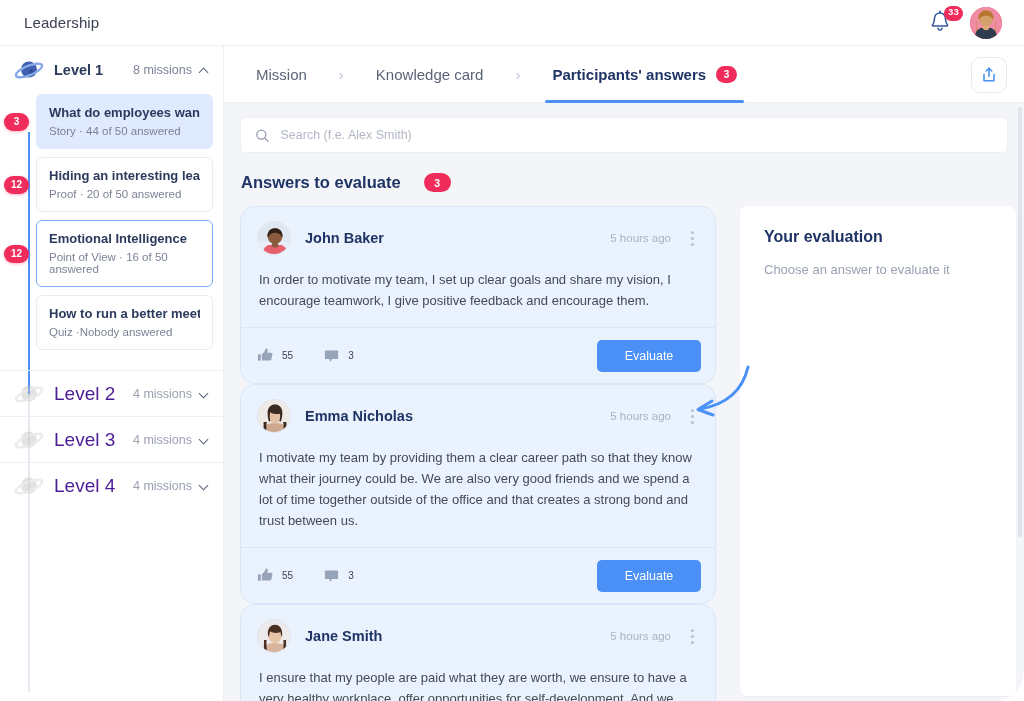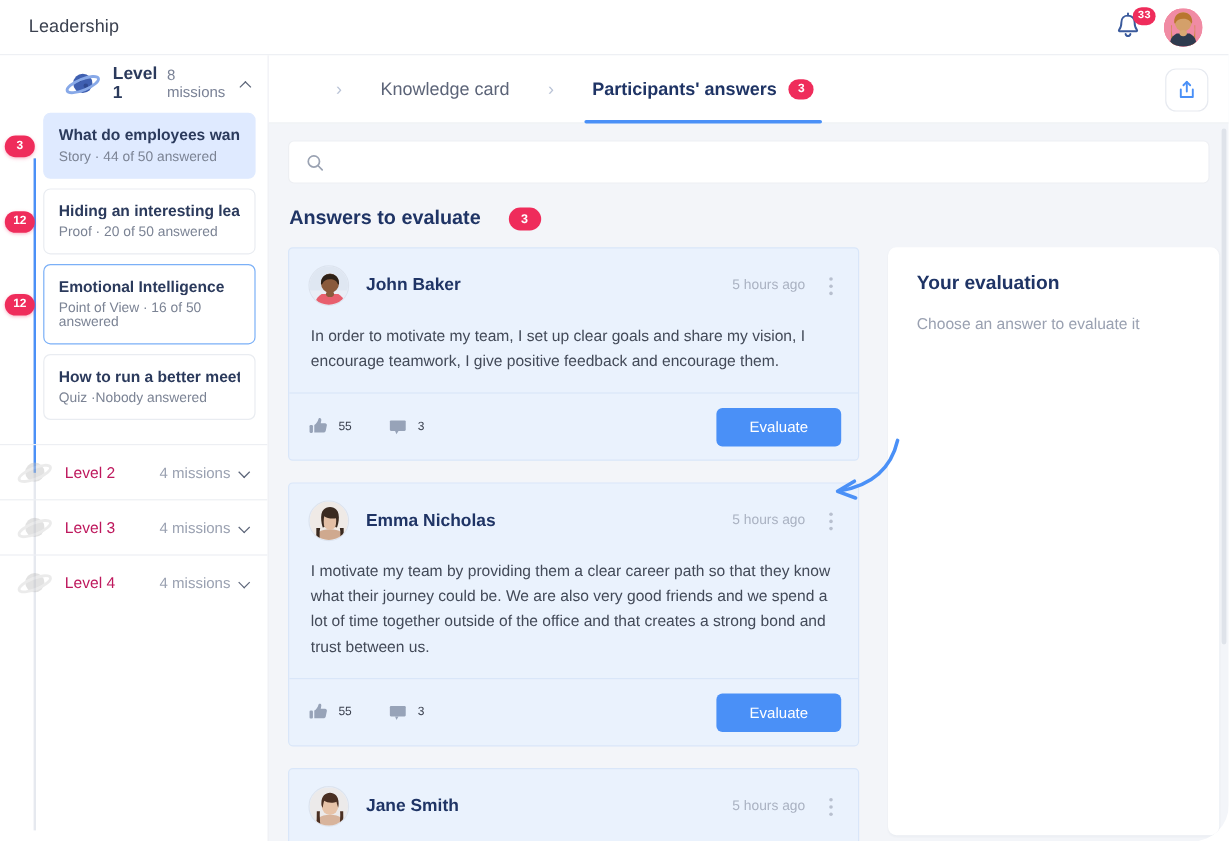--- a/index.html
+++ b/index.html
@@ -54,21 +54,20 @@
     position: absolute; top: 46px; left: 0;
     width: 224px; height: 655px;
     background: #ffffff;
     border-right: 1px solid #eceef2;
     overflow: hidden;
   }
   .level-head {
     display: flex; align-items: center;
     height: 48px; padding-left: 14px; padding-right: 14px;
     position: relative;
-    margin-left: 40px;
   }
   .planet {
     width: 30px; height: 22px; position: relative; flex: none;
     margin-right: 10px;
   }
   .level-name {
     font-size: 14.5px; font-weight: 700; color: #2b3a5c;
   }
   .level-meta {
     margin-left: auto; display: flex; align-items: center; gap: 8px;
@@ -120,21 +119,21 @@
     margin-bottom: 5px; white-space: nowrap; overflow: hidden;
   }
   .mission-sub { font-size: 11.5px; color: #7b8394; }
 
   .level-row {
     display: flex; align-items: center;
     height: 46px; padding-left: 14px; padding-right: 14px;
     border-top: 1px solid #edeff3;
     position: relative;
   }
-  .level-row .level-name { color: #be185d; font-weight: 400; font-size: 13px; }
+  .level-row .level-name { color: #4c1d95; font-weight: 400; font-size: 19px; }
   .level-row .level-meta { color: #9aa1b1; align-items: center; }
   .planet.dim { opacity: .45; filter: grayscale(1); }
 
   
   .main {
     position: absolute; top: 46px; left: 224px;
     width: 800px; height: 655px;
     background: #f3f5f9;
   }
   .tabbar {
@@ -202,21 +201,21 @@
     display: inline-flex; align-items: center; justify-content: center;
     padding: 0 6px;
   }
 
   .columns { display: flex; gap: 24px; align-items: flex-start; }
   .answers-col { width: 476px; flex: none; }
   .eval-col { width: 276px; flex: none; }
 
   .answer-card {
     background: #eaf2fd; border: 1px solid #d9e6f9;
-    border-radius: 4px; margin-bottom: 18px; overflow: hidden;
+    border-radius: 15px; overflow: hidden;
   }
   .answer-head {
     display: flex; align-items: center;
     padding: 14px 16px 10px 16px;
   }
   .avatar {
     width: 34px; height: 34px; border-radius: 50%;
     overflow: hidden; flex: none; margin-right: 14px;
     border: 1px solid rgba(0,0,0,.06);
   }
@@ -396,20 +395,23 @@
       <span class="level-meta">
         <span>4 missions</span>
         <i class="chev"></i>
       </span>
     </div>
   </div>
 
   <div class="main">
 
     <div class="tabbar">
+      <div class="tab">
+        <span>Mission</span>
+      </div>
       <span class="tab-sep">›</span>
       <div class="tab">
         <span>Knowledge card</span>
       </div>
       <span class="tab-sep">›</span>
       <div class="tab active">
         <span>Participants' answers</span>
         <span class="tab-badge">3</span>
       </div>
 
@@ -422,20 +424,21 @@
       </div>
     </div>
 
     <div class="content">
 
       <div class="searchbar">
         <svg width="15" height="15" viewBox="0 0 16 16">
           <circle cx="7" cy="7" r="5" fill="none" stroke="#9aa2b2" stroke-width="1.5"></circle>
           <path d="M10.8 10.8L14.4 14.4" stroke="#9aa2b2" stroke-width="1.5" stroke-linecap="round"></path>
         </svg>
+        <input type="text" value="" placeholder="Search (f.e. Alex Smith)" style="">
       </div>
 
       <div class="section-head">
         <span class="section-title">Answers to evaluate</span>
         <span class="section-badge">3</span>
       </div>
 
       <div class="columns">
 
         <div class="answers-col">

